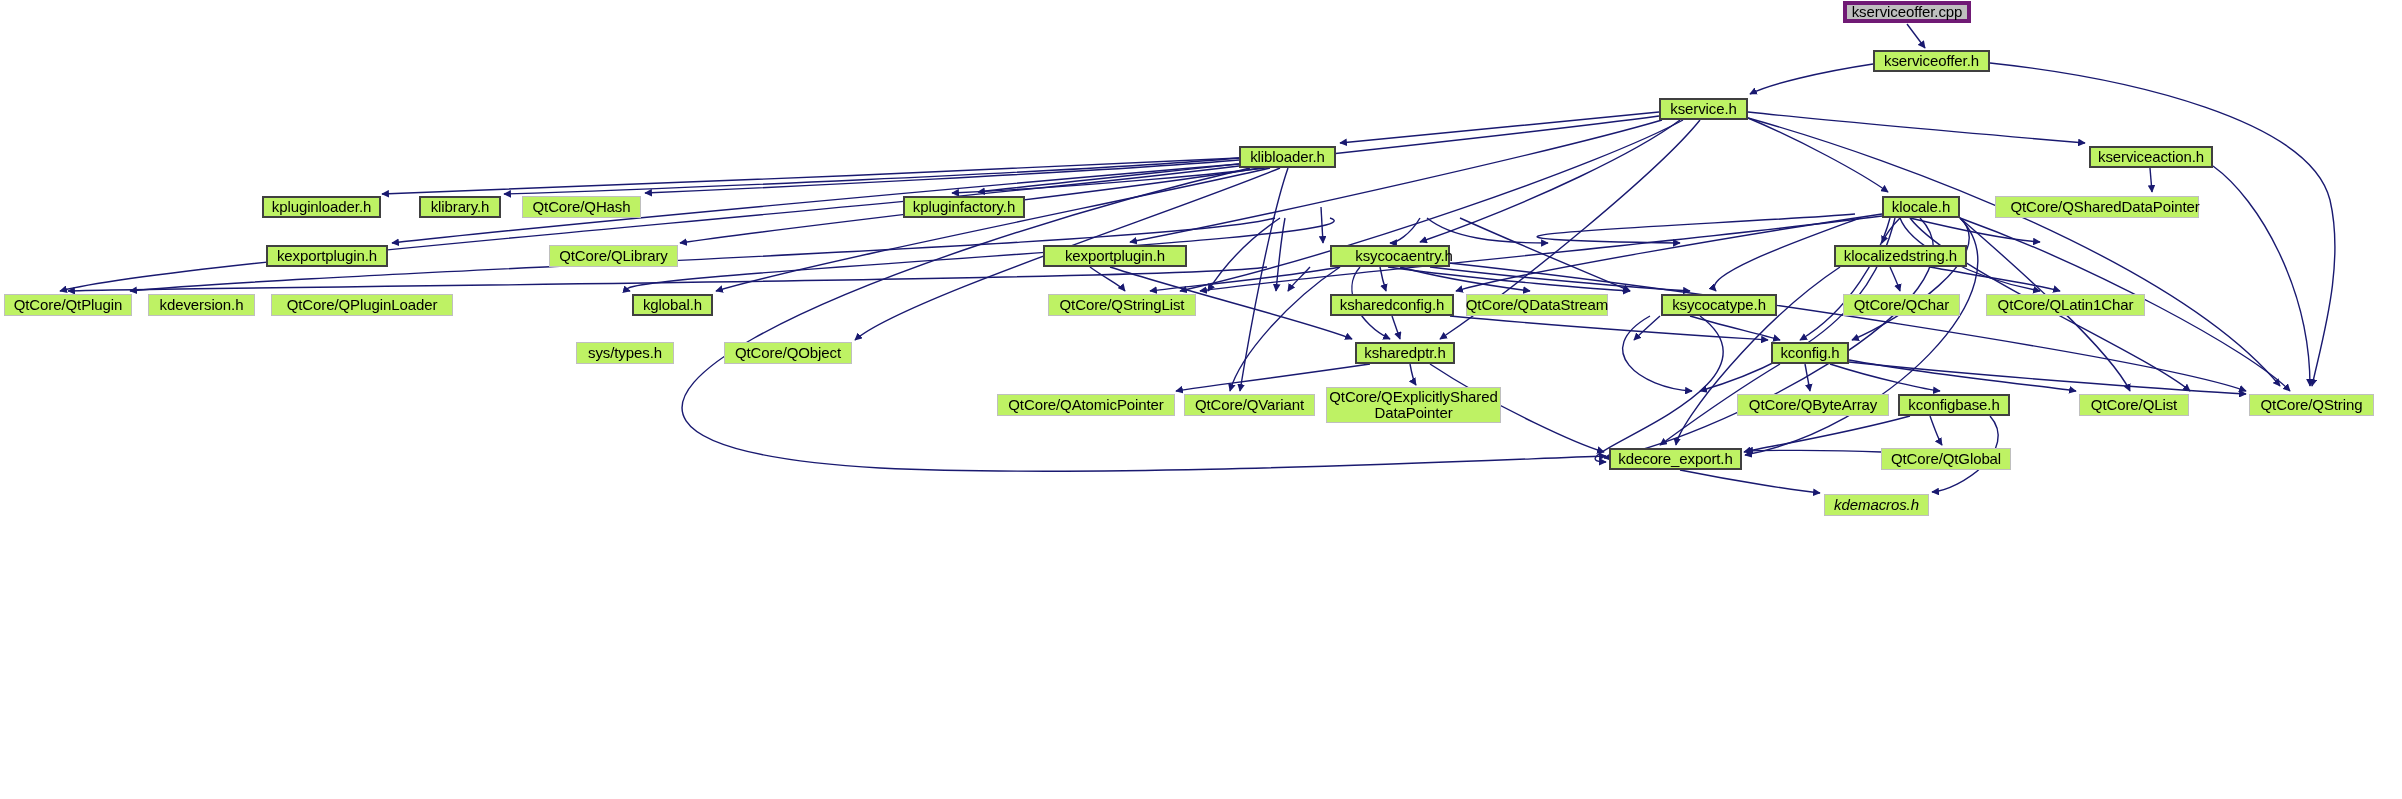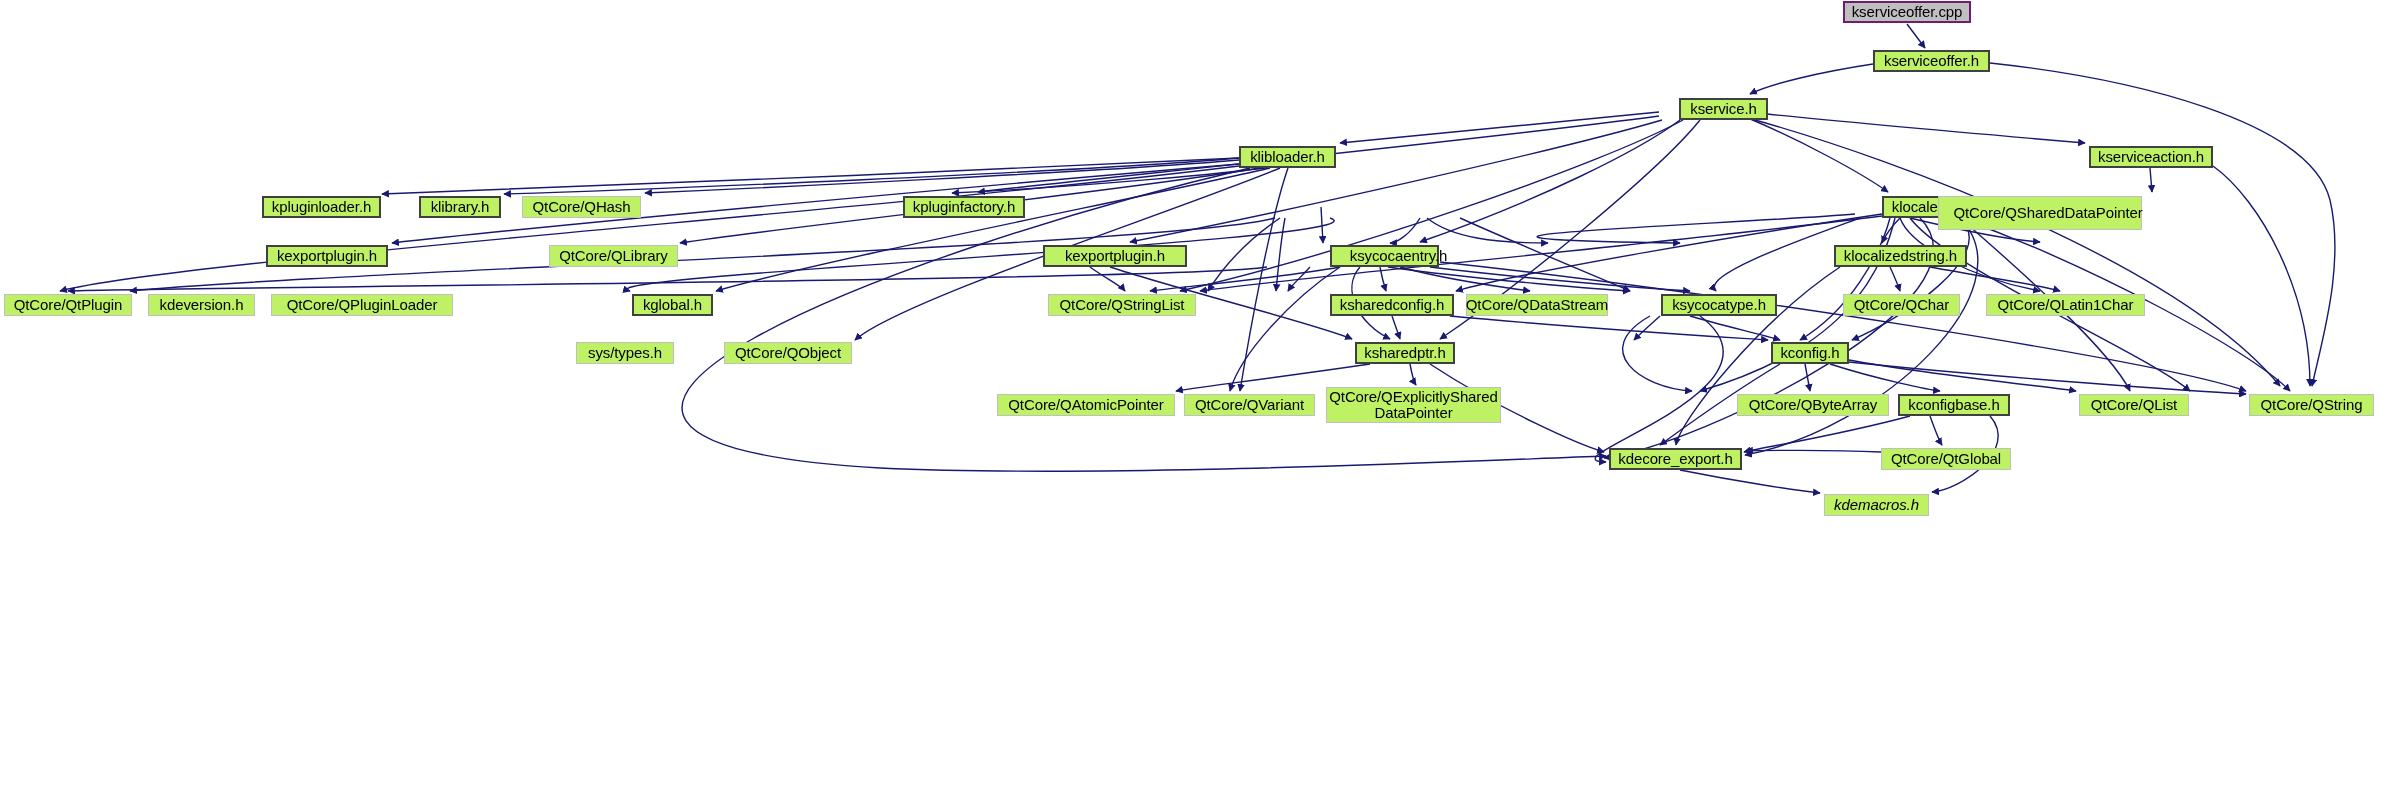--- a/index.html
+++ b/index.html
@@ -35,21 +35,21 @@
     color: #000000;
     font-size: 15px;
     line-height: 1.05;
     white-space: pre-line;
     letter-spacing: -0.1px;
   }
   .graph-node.strong {
     border: 2px solid #404040;
   }
   .graph-node.root {
-    border: 2px solid #701a75;
+    border: 4px solid #701a75;
     background: #bfbfbf;
   }
   .node-label {
     display: block;
     padding: 0 3px;
   }
 </style>
 </head>
 <body>
 
@@ -141,33 +141,33 @@
         <path d="M1910,416 C1840,435 1760,448 1744,452" fill="none" stroke="#191970" stroke-width="1.4" marker-end="url(#arrow)"></path>
         <path d="M1930,416 C1935,430 1940,442 1942,445" fill="none" stroke="#191970" stroke-width="1.4" marker-end="url(#arrow)"></path>
         <path d="M1990,416 C2020,450 1960,490 1932,492" fill="none" stroke="#191970" stroke-width="1.4" marker-end="url(#arrow)"></path>
         <path d="M1680,470 C1740,482 1800,491 1820,493" fill="none" stroke="#191970" stroke-width="1.4" marker-end="url(#arrow)"></path>
         <path d="M1881,452 C1830,450 1760,450 1746,451" fill="none" stroke="#191970" stroke-width="1.4" marker-end="url(#arrow)"></path>
       </g>
   </svg>
   <div id="nodes-group">
       <div class="graph-node root" style="left: 1843px; top: 1px; width: 128px; height: 22px;"><span class="node-label">kserviceoffer.cpp</span></div>
       <div class="graph-node strong" style="left: 1873px; top: 50px; width: 117px; height: 22px;"><span class="node-label">kserviceoffer.h</span></div>
-      <div class="graph-node strong" style="left: 1659px; top: 98px; width: 89px; height: 22px; margin-left: 20px;"><span class="node-label">kservice.h</span></div>
+      <div class="graph-node strong" style="left: 1659px; top: 98px; width: 89px; height: 22px;"><span class="node-label">kservice.h</span></div>
       <div class="graph-node strong" style="left: 1239px; top: 146px; width: 97px; height: 22px;"><span class="node-label">klibloader.h</span></div>
       <div class="graph-node strong" style="left: 2089px; top: 146px; width: 124px; height: 22px;"><span class="node-label">kserviceaction.h</span></div>
       <div class="graph-node strong" style="left: 262px; top: 196px; width: 119px; height: 22px;"><span class="node-label">kpluginloader.h</span></div>
       <div class="graph-node strong" style="left: 419px; top: 196px; width: 82px; height: 22px;"><span class="node-label">klibrary.h</span></div>
       <div class="graph-node " style="left: 522px; top: 196px; width: 119px; height: 22px;"><span class="node-label">QtCore/QHash</span></div>
       <div class="graph-node strong" style="left: 903px; top: 196px; width: 122px; height: 22px;"><span class="node-label">kpluginfactory.h</span></div>
       <div class="graph-node strong" style="left: 1882px; top: 196px; width: 78px; height: 22px;"><span class="node-label">klocale.h</span></div>
-      <div class="graph-node " style="left: 1938px; top: 196px; width: 204px; height: 34px; padding-left: 16px;"><span class="node-label">QtCore/QSharedDataPointer</span></div>
+      <div class="graph-node " style="left: 1995px; top: 196px; width: 204px; height: 22px; padding-left: 16px;"><span class="node-label">QtCore/QSharedDataPointer</span></div>
       <div class="graph-node strong" style="left: 266px; top: 245px; width: 122px; height: 22px;"><span class="node-label">kexportplugin.h</span></div>
       <div class="graph-node " style="left: 549px; top: 245px; width: 129px; height: 22px;"><span class="node-label">QtCore/QLibrary</span></div>
       <div class="graph-node strong" style="left: 1043px; top: 245px; width: 144px; height: 22px;"><span class="node-label">kexportplugin.h</span></div>
-      <div class="graph-node strong" style="left: 1330px; top: 245px; width: 109px; height: 22px; padding-left: 28px;"><span class="node-label">ksycocaentry.h</span></div>
+      <div class="graph-node strong" style="left: 1330px; top: 245px; width: 120px; height: 22px; padding-left: 28px;"><span class="node-label">ksycocaentry.h</span></div>
       <div class="graph-node strong" style="left: 1834px; top: 245px; width: 133px; height: 22px;"><span class="node-label">klocalizedstring.h</span></div>
       <div class="graph-node " style="left: 4px; top: 294px; width: 128px; height: 22px;"><span class="node-label">QtCore/QtPlugin</span></div>
       <div class="graph-node " style="left: 148px; top: 294px; width: 107px; height: 22px;"><span class="node-label">kdeversion.h</span></div>
       <div class="graph-node " style="left: 271px; top: 294px; width: 182px; height: 22px;"><span class="node-label">QtCore/QPluginLoader</span></div>
       <div class="graph-node strong" style="left: 632px; top: 294px; width: 81px; height: 22px;"><span class="node-label">kglobal.h</span></div>
       <div class="graph-node " style="left: 1048px; top: 294px; width: 148px; height: 22px;"><span class="node-label">QtCore/QStringList</span></div>
       <div class="graph-node strong" style="left: 1330px; top: 294px; width: 124px; height: 22px;"><span class="node-label">ksharedconfig.h</span></div>
       <div class="graph-node " style="left: 1466px; top: 294px; width: 142px; height: 22px;"><span class="node-label">QtCore/QDataStream</span></div>
       <div class="graph-node strong" style="left: 1661px; top: 294px; width: 116px; height: 22px;"><span class="node-label">ksycocatype.h</span></div>
       <div class="graph-node " style="left: 1843px; top: 294px; width: 117px; height: 22px;"><span class="node-label">QtCore/QChar</span></div>

